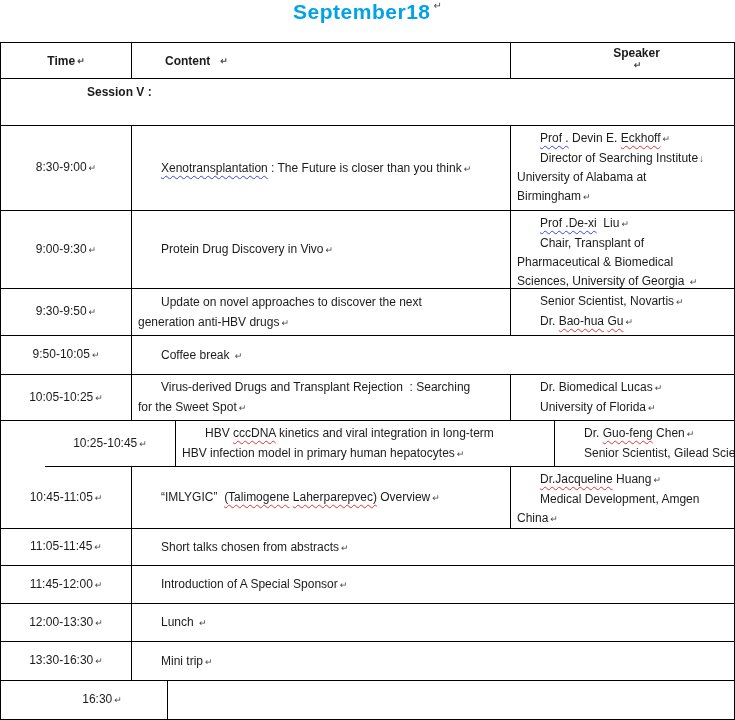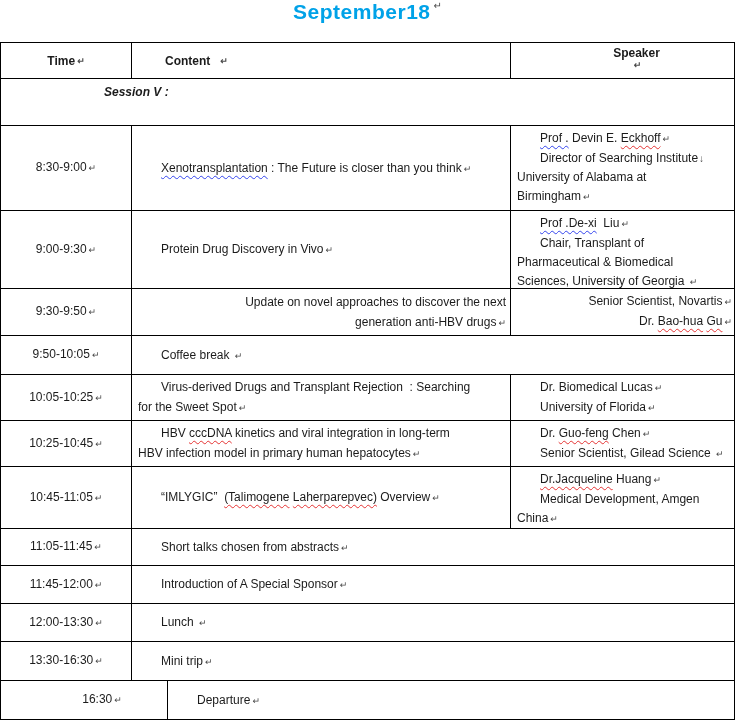--- a/index.html
+++ b/index.html
@@ -34,29 +34,29 @@
   .row.header{height:36px;font-weight:bold;}
   .row.header .cell{display:flex;align-items:center;}
   .row.header .cell.time{justify-content:center;}
   .row.header .cell.content{flex-direction:row;justify-content:flex-start;padding-left:33px;gap:8px;}
   .row.header .cell.speaker{padding-left:30px;}
 
   
   .row.session{height:47px;font-weight:bold;font-size:12px;
                display:block;padding-top:2px;}
   .sess-line{position:relative;padding-left:206px;line-height:22px;white-space:pre;}
-  .sess-label{position:absolute;left:103px;top:0;font-style:italic;}
+  .sess-label{position:absolute;left:86px;top:0;}
 
   
   .rows .row:nth-child(1){height:85px;}
   .rows .row:nth-child(2){height:78px;}
-  .rows .row:nth-child(3){height:47px;text-align:right;}
+  .rows .row:nth-child(3){height:47px;}
   .rows .row:nth-child(4){height:39px;}
   .rows .row:nth-child(5){height:46px;}
-  .rows .row:nth-child(6){height:46px;}
+  .rows .row:nth-child(6){height:46px;margin-left:44px;}
   .rows .row:nth-child(7){height:62px;}
   .rows .row:nth-child(8){height:37px;}
   .rows .row:nth-child(9){height:38px;}
   .rows .row:nth-child(10){height:38px;}
   .rows .row:nth-child(11){height:39px;}
   .rows .row:nth-child(12){height:38px;margin-left:36px;}
 
   .wavy-red{text-decoration-line:underline;text-decoration-style:wavy;
             text-decoration-color:var(--c-wred);text-decoration-thickness:1px;
             text-underline-offset:3px;}
@@ -219,20 +219,17 @@
             <div class="line"><span>13:30-16:30</span><span class="pmark">↵</span></div>
           </div>
           <div class="cell content merged">
             <div class="line indent"><span>Mini trip</span><span class="pmark">↵</span></div>
           </div>
         </div>
         <div class="row last">
           <div class="cell time">
             <div class="line"><span>16:30</span><span class="pmark">↵</span></div>
           </div>
-          <div class="cell content merged">
-            <div class="line indent"><span>Departure</span><span class="pmark">↵</span></div>
-          </div>
         </div>
       </div>
 
   </div>
 </div>
 
 </body></html>

